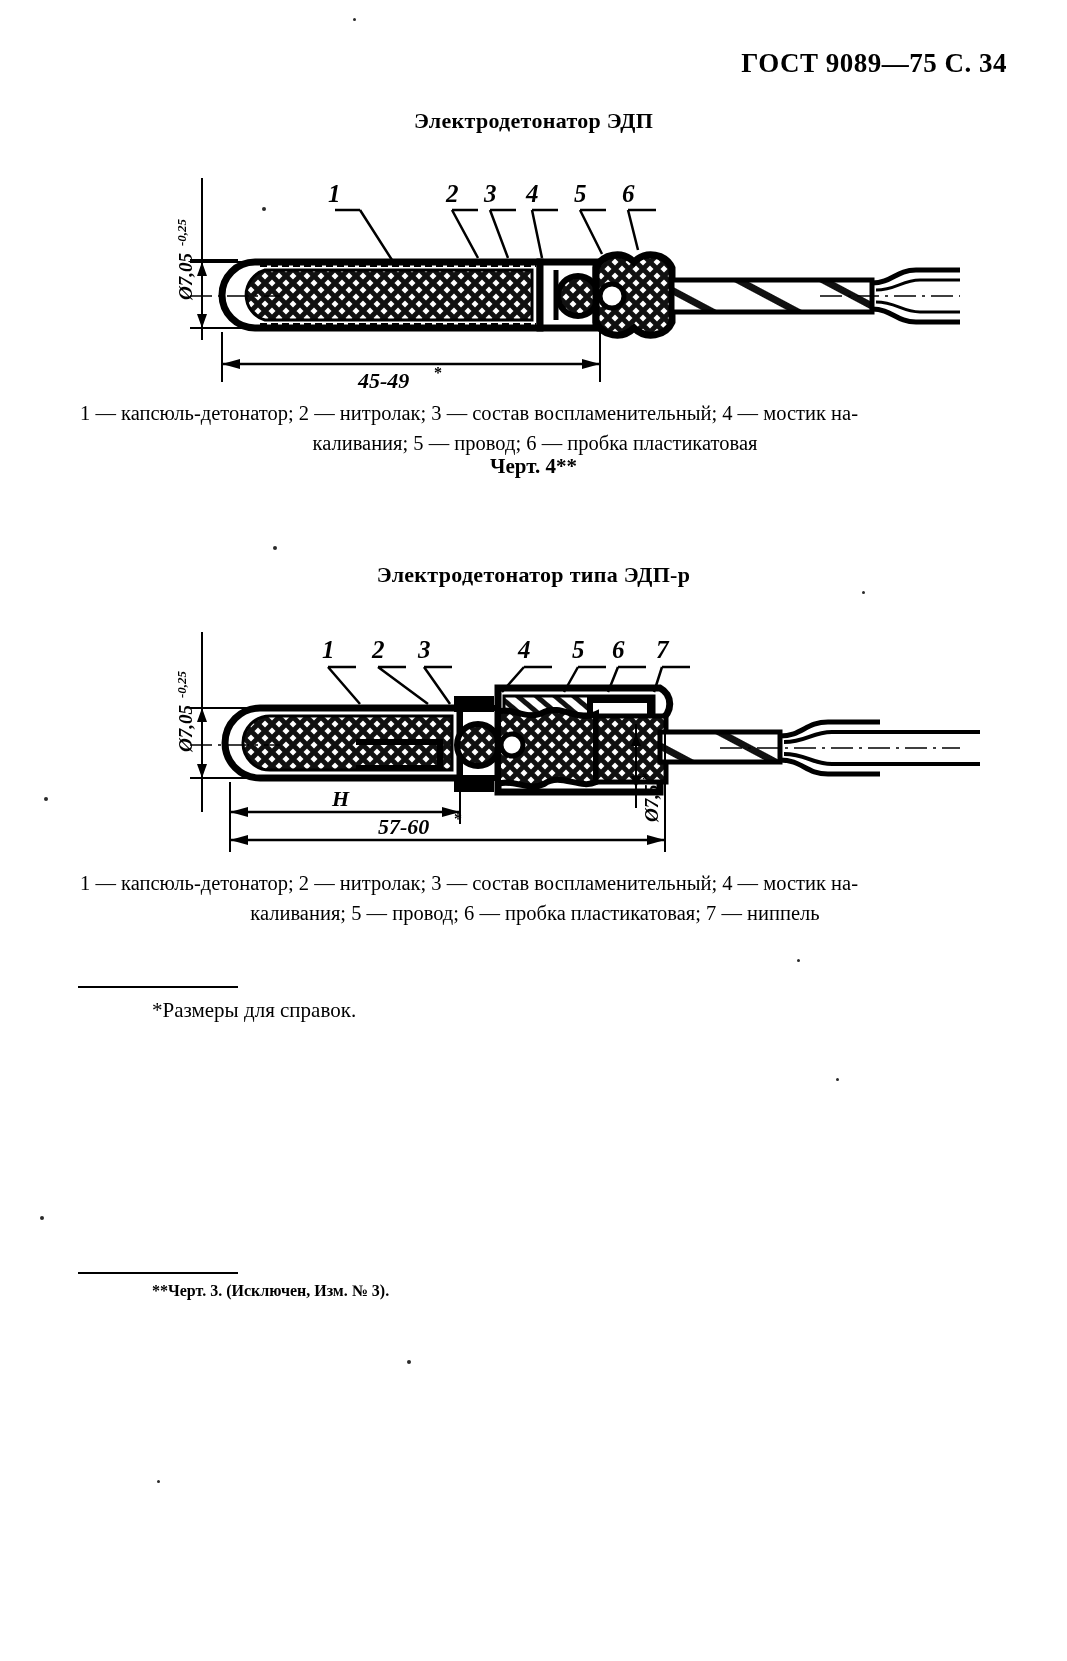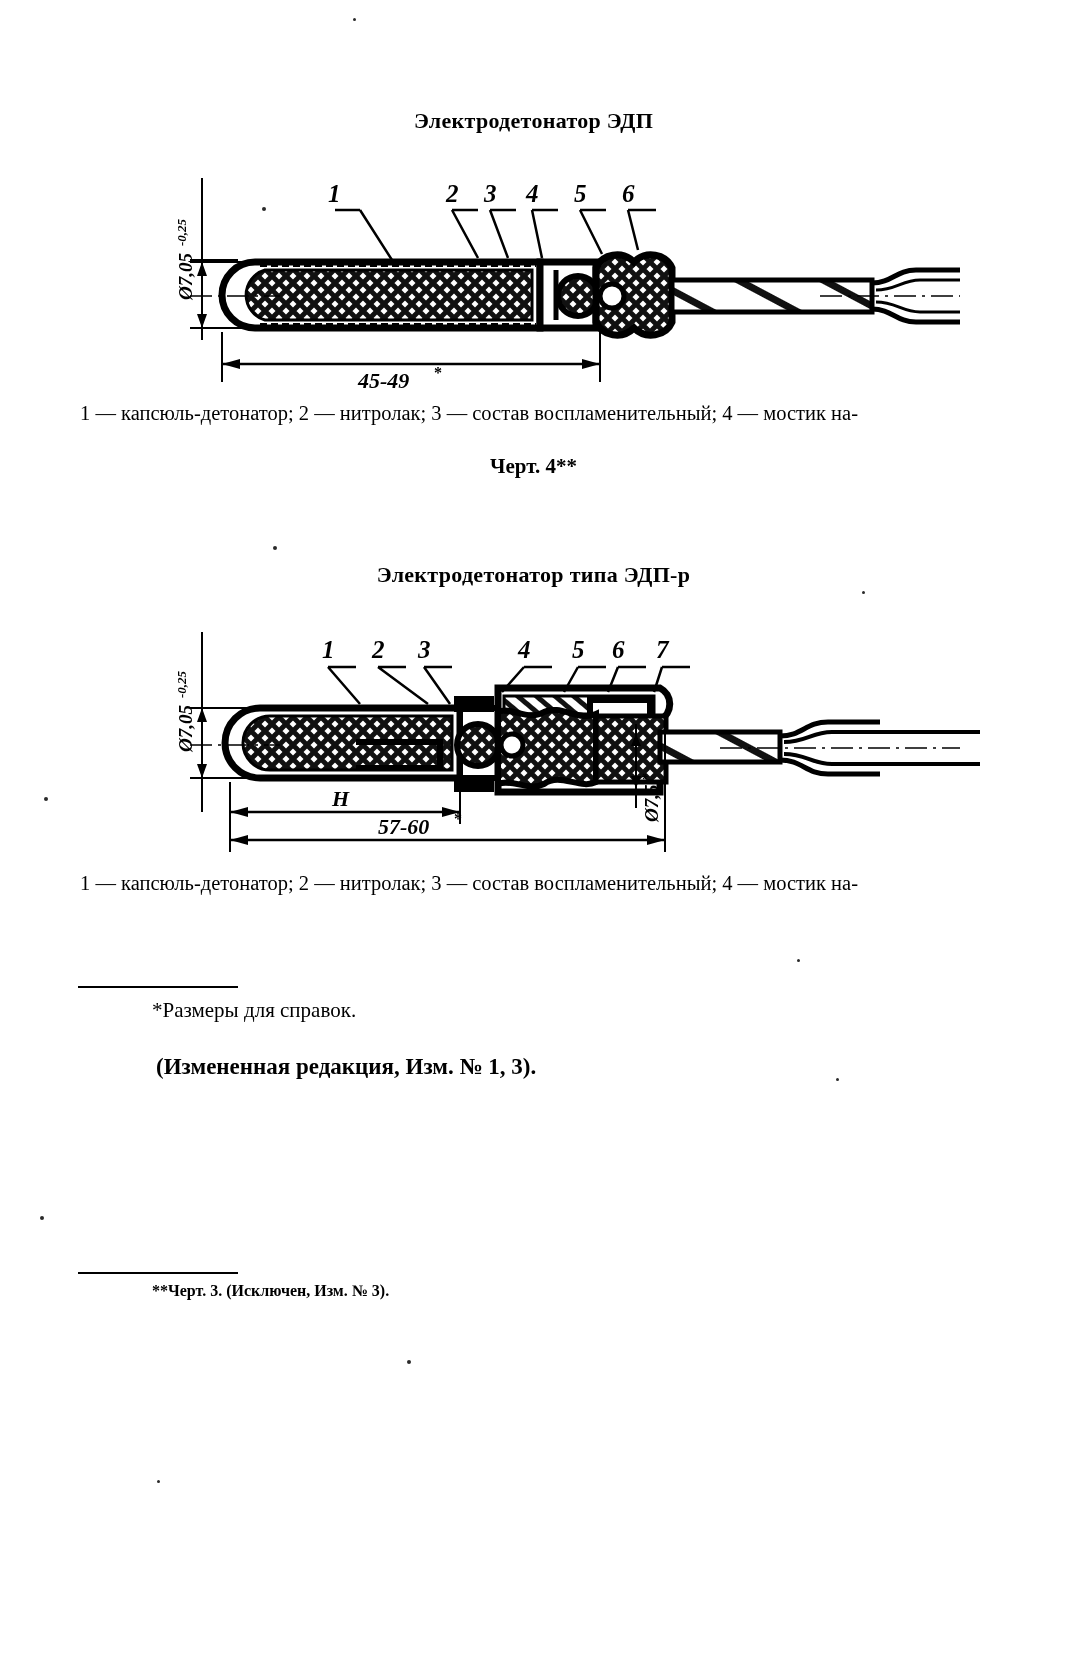--- a/index.html
+++ b/index.html
@@ -58,20 +58,21 @@
   .drawing svg{display:block;}
 
   
   .speck{position:absolute;background:#2a2a2a;border-radius:50%;}
 </style>
 </head>
 <body>
 
 <div class="page">
 
+  <div class="doc-header">ГОСТ 9089—75 С. 34</div>
 
   <div class="fig-title" id="title-1">Электродетонатор ЭДП</div>
 
   <div class="drawing" id="drawing-1">
     <svg width="800" height="240" viewBox="0 0 800 240" xmlns="http://www.w3.org/2000/svg">
       <defs>
         <pattern id="hatchA" width="13" height="13" patternUnits="userSpaceOnUse" patternTransform="rotate(35)">
           <rect width="13" height="13" fill="#fff"></rect>
           <rect width="13" height="5.5" fill="#111"></rect>
         </pattern>
@@ -153,20 +154,21 @@
         <polygon points="62,214 80,209 80,219" fill="#000"></polygon>
         <polygon points="440,214 422,209 422,219" fill="#000"></polygon>
         <text x="198" y="238" font-family="Liberation Serif, serif" font-size="22" font-weight="bold" font-style="italic" fill="#000">45-49</text>
         <text x="274" y="228" font-family="Liberation Serif, serif" font-size="16" font-weight="bold" fill="#000">*</text>
       </g>
     </svg>
   </div>
 
   <div class="fig-caption" id="caption-1">
     <span>1 — капсюль-детонатор; 2 — нитролак; 3 — состав воспламенительный; 4 — мостик на-</span>
+    <span class="l2">каливания; 5 — провод; 6 — пробка пластикатовая</span>
   </div>
   <div class="fig-number" id="fignum-1">Черт. 4**</div>
 
   <div class="fig-title" id="title-2">Электродетонатор типа ЭДП-р</div>
 
   <div class="drawing" id="drawing-2">
     <svg width="820" height="250" viewBox="0 0 820 250" xmlns="http://www.w3.org/2000/svg">
       <defs>
         <pattern id="weave2" width="14" height="14" patternUnits="userSpaceOnUse">
           <rect width="14" height="14" fill="#fff"></rect>
@@ -262,25 +264,25 @@
         <polygon points="476,122 471,134 481,134" fill="#000"></polygon>
         <polygon points="476,176 471,164 481,164" fill="#000"></polygon>
         <text x="-210" y="498" transform="rotate(-90)" font-family="Liberation Serif, serif" font-size="19" font-weight="bold" font-style="italic" fill="#000">Ø7,5</text>
         <text x="-168" y="492" transform="rotate(-90)" font-family="Liberation Serif, serif" font-size="14" font-weight="bold" fill="#000">*</text>
       </g>
     </svg>
   </div>
 
   <div class="fig-caption" id="caption-2">
     <span>1 — капсюль-детонатор; 2 — нитролак; 3 — состав воспламенительный; 4 — мостик на-</span>
+    <span class="l2">каливания; 5 — провод; 6 — пробка пластикатовая; 7 — ниппель</span>
   </div>
 
   <div class="rule" id="rule-1"></div>
   <div class="footnote" id="fn-1">*Размеры для справок.</div>
-  <div class="footnote" id="fn-2">(Измененная редакция, Изм. № 1, 3).</div>
 
   <div class="rule" id="rule-2"></div>
   <div class="footnote" id="fn-3">**Черт. 3.  (Исключен, Изм. № 3).</div>
 
   <div class="speck" style="left:353px;top:18px;width:3px;height:3px;"></div>
   <div class="speck" style="left:262px;top:207px;width:4px;height:4px;"></div>
   <div class="speck" style="left:273px;top:546px;width:4px;height:4px;"></div>
   <div class="speck" style="left:862px;top:591px;width:3px;height:3px;"></div>
   <div class="speck" style="left:44px;top:797px;width:4px;height:4px;"></div>
   <div class="speck" style="left:797px;top:959px;width:3px;height:3px;"></div>

